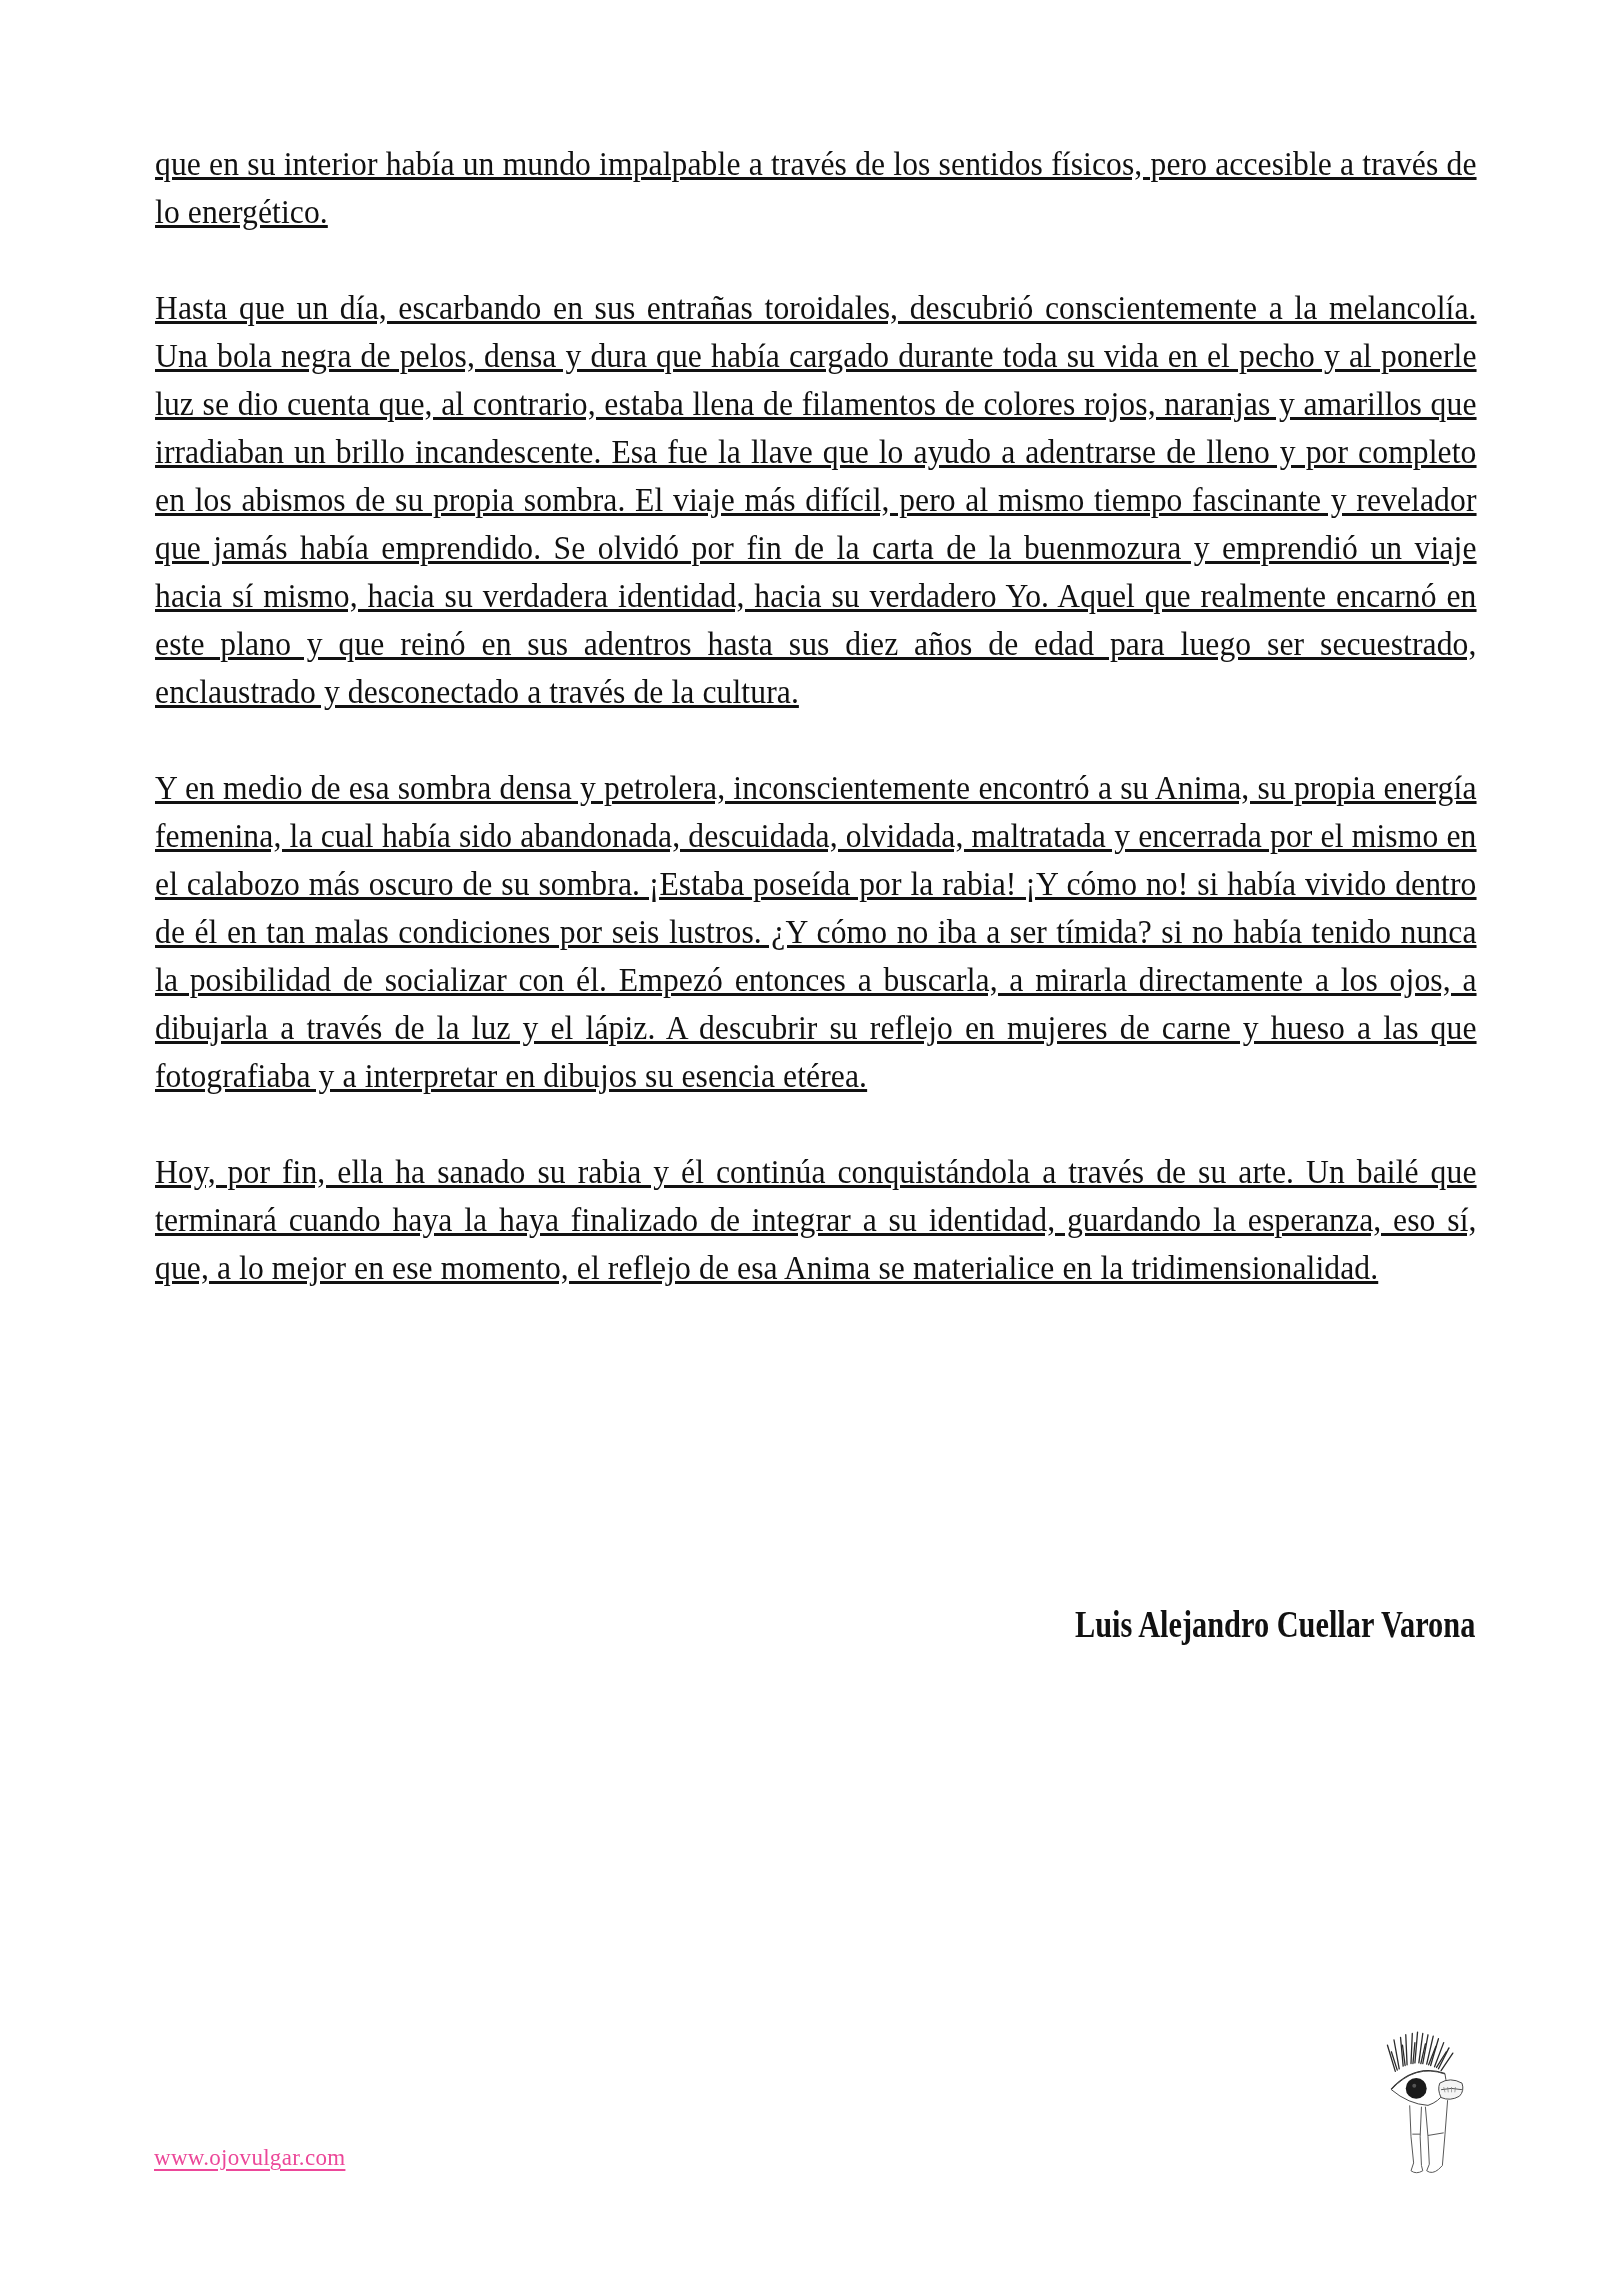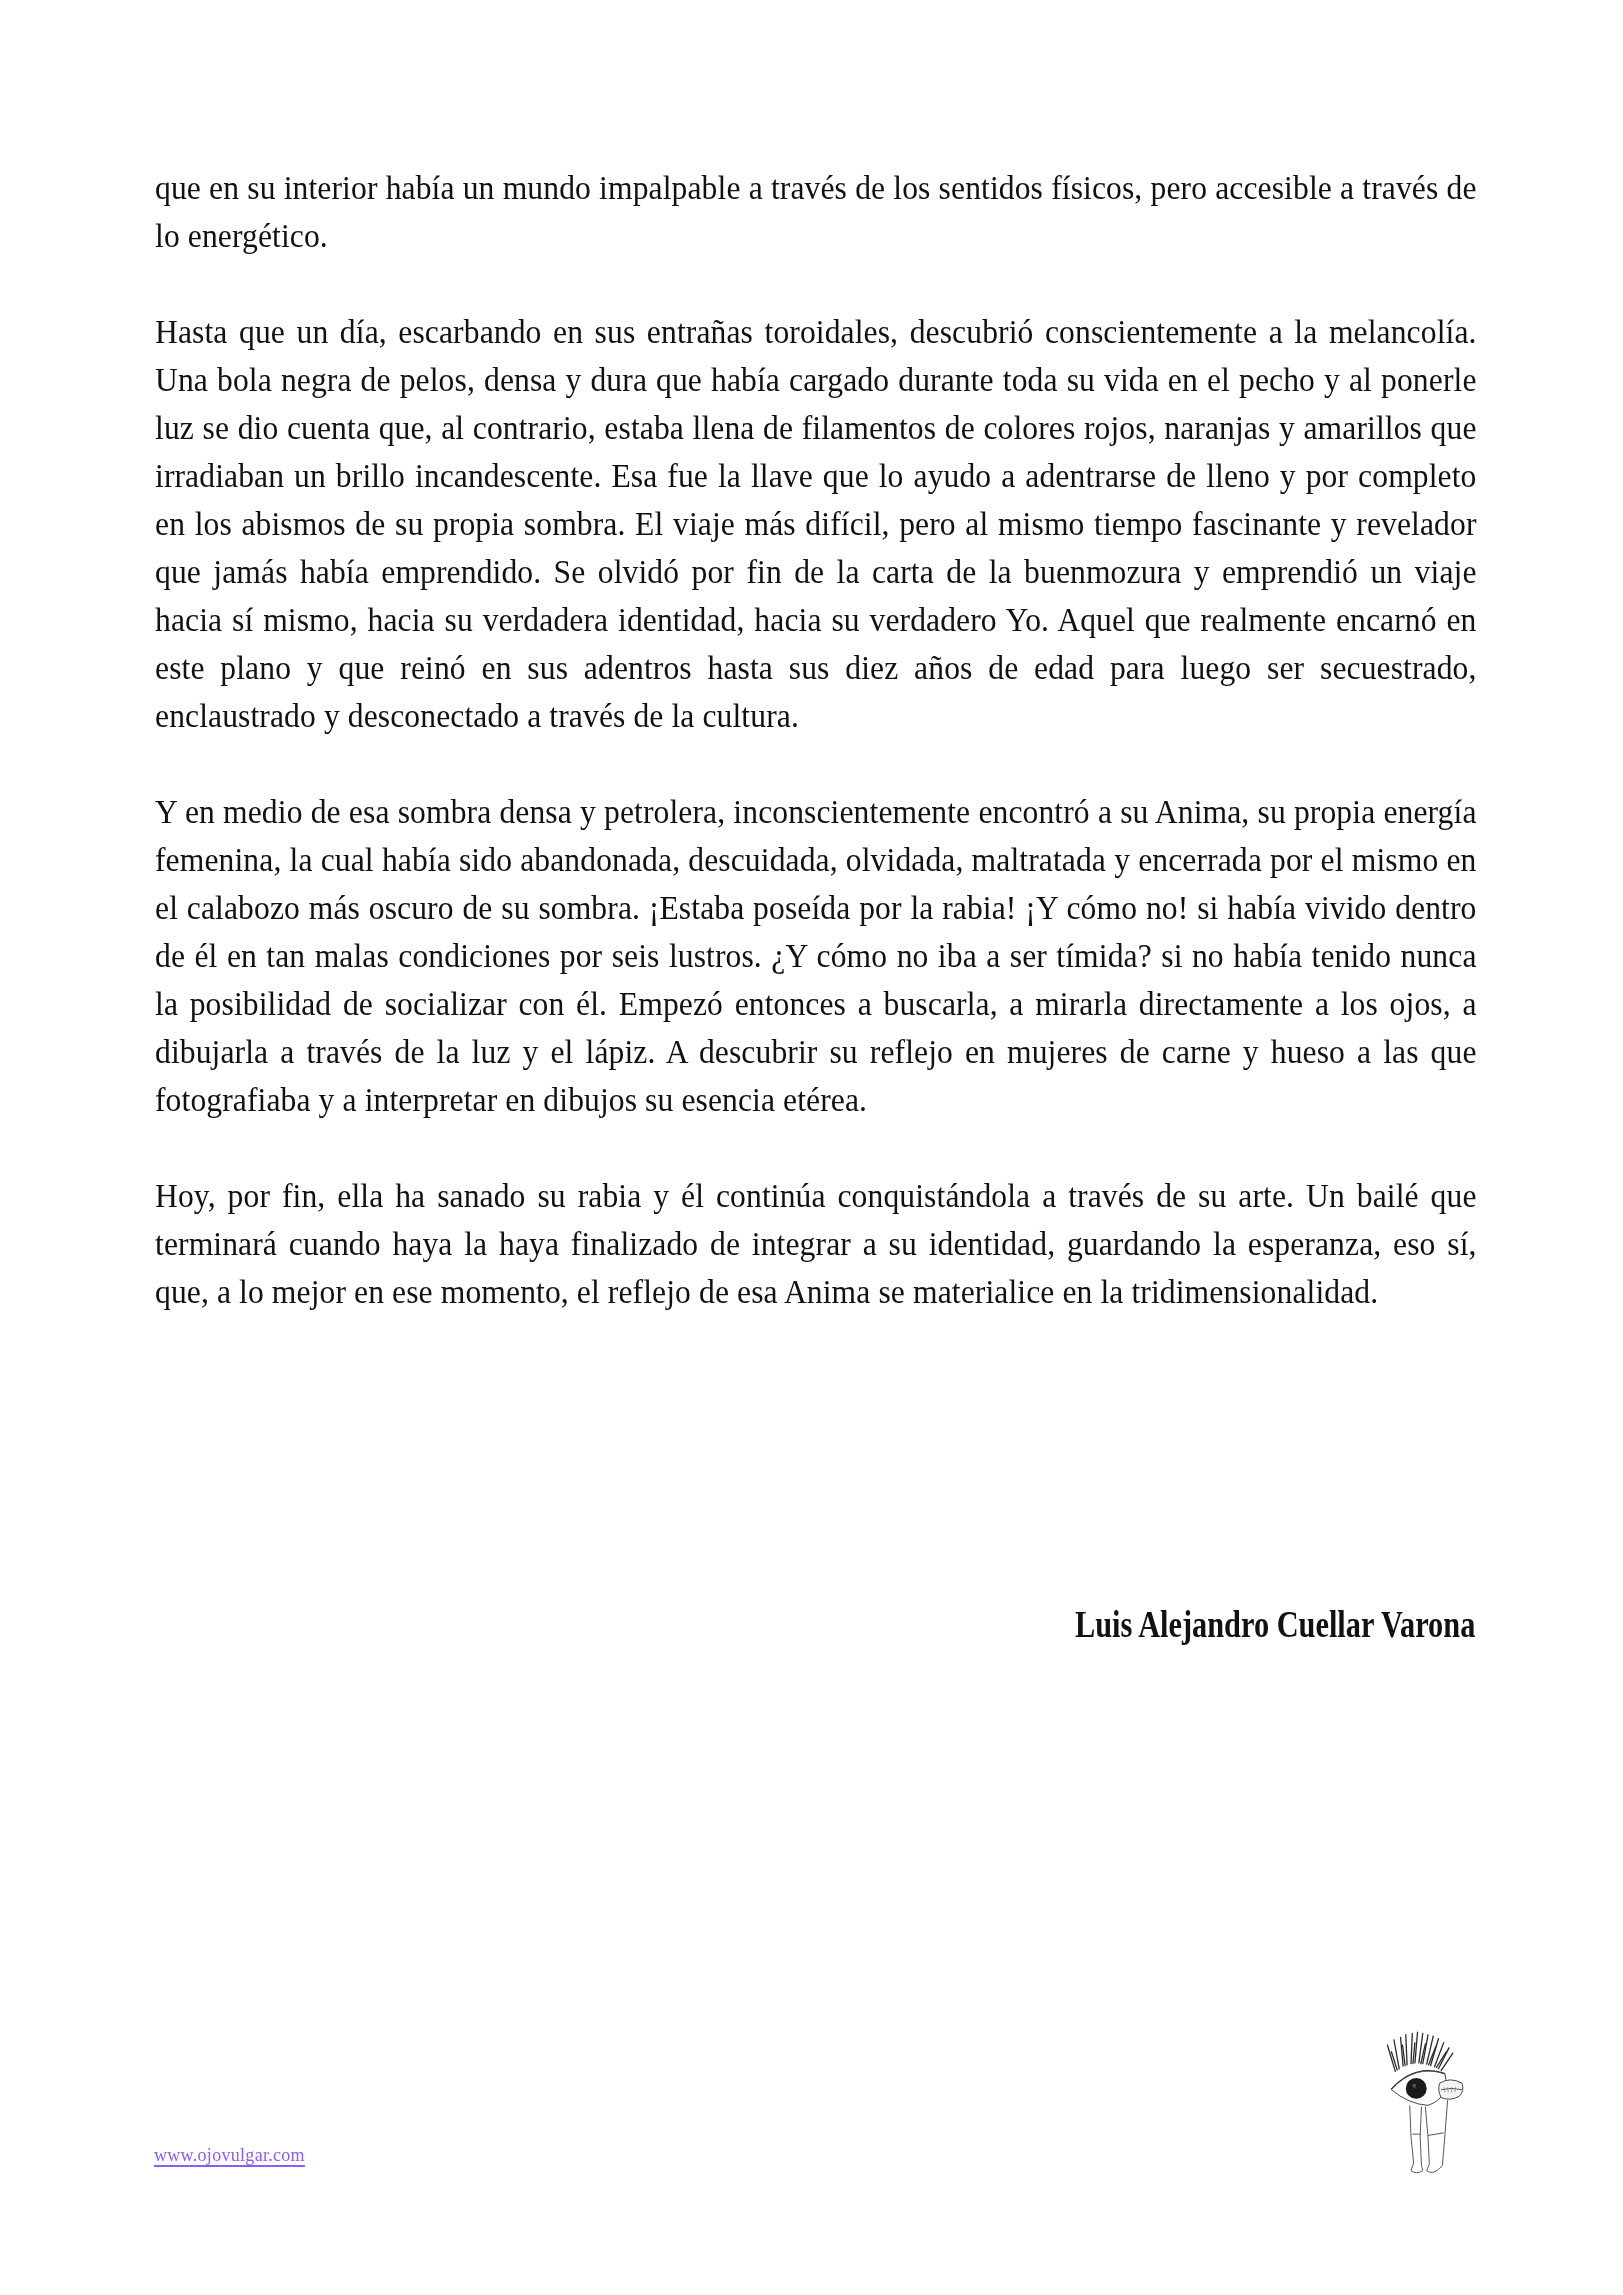--- a/index.html
+++ b/index.html
@@ -11,22 +11,23 @@
       width: 1623px;
       height: 2295px;
       position: relative;
       overflow: hidden;
       font-family: "Liberation Serif", "DejaVu Serif", serif;
       color: #111111;
     }
     .page-body {
       position: absolute;
       left: 155px;
-      top: 164px;
+      top: 140px;
       width: 1322px;
+      text-decoration: underline;
     }
     .paragraph {
       margin: 0 0 48px 0;
       font-size: 34px;
       line-height: 48px;
       text-align: justify;
       text-align-last: left;
       letter-spacing: 0.1px;
       transform: scaleX(0.93);
       transform-origin: left top;
@@ -41,22 +42,22 @@
       line-height: 48px;
       color: #111111;
       transform: scaleX(0.82);
       transform-origin: right top;
       white-space: nowrap;
     }
     .footer-link {
       position: absolute;
       left: 154px;
       top: 2145px;
-      font-size: 18px;
-      color: #8b5cf6;
+      font-size: 23px;
+      color: #ec4899;
       text-decoration: underline;
       text-decoration-thickness: 2px;
       text-underline-offset: 3.9px;
       white-space: nowrap;
       cursor: pointer;
       letter-spacing: 0.3px;
     }
     .logo {
       position: absolute;
       left: 1382px;

